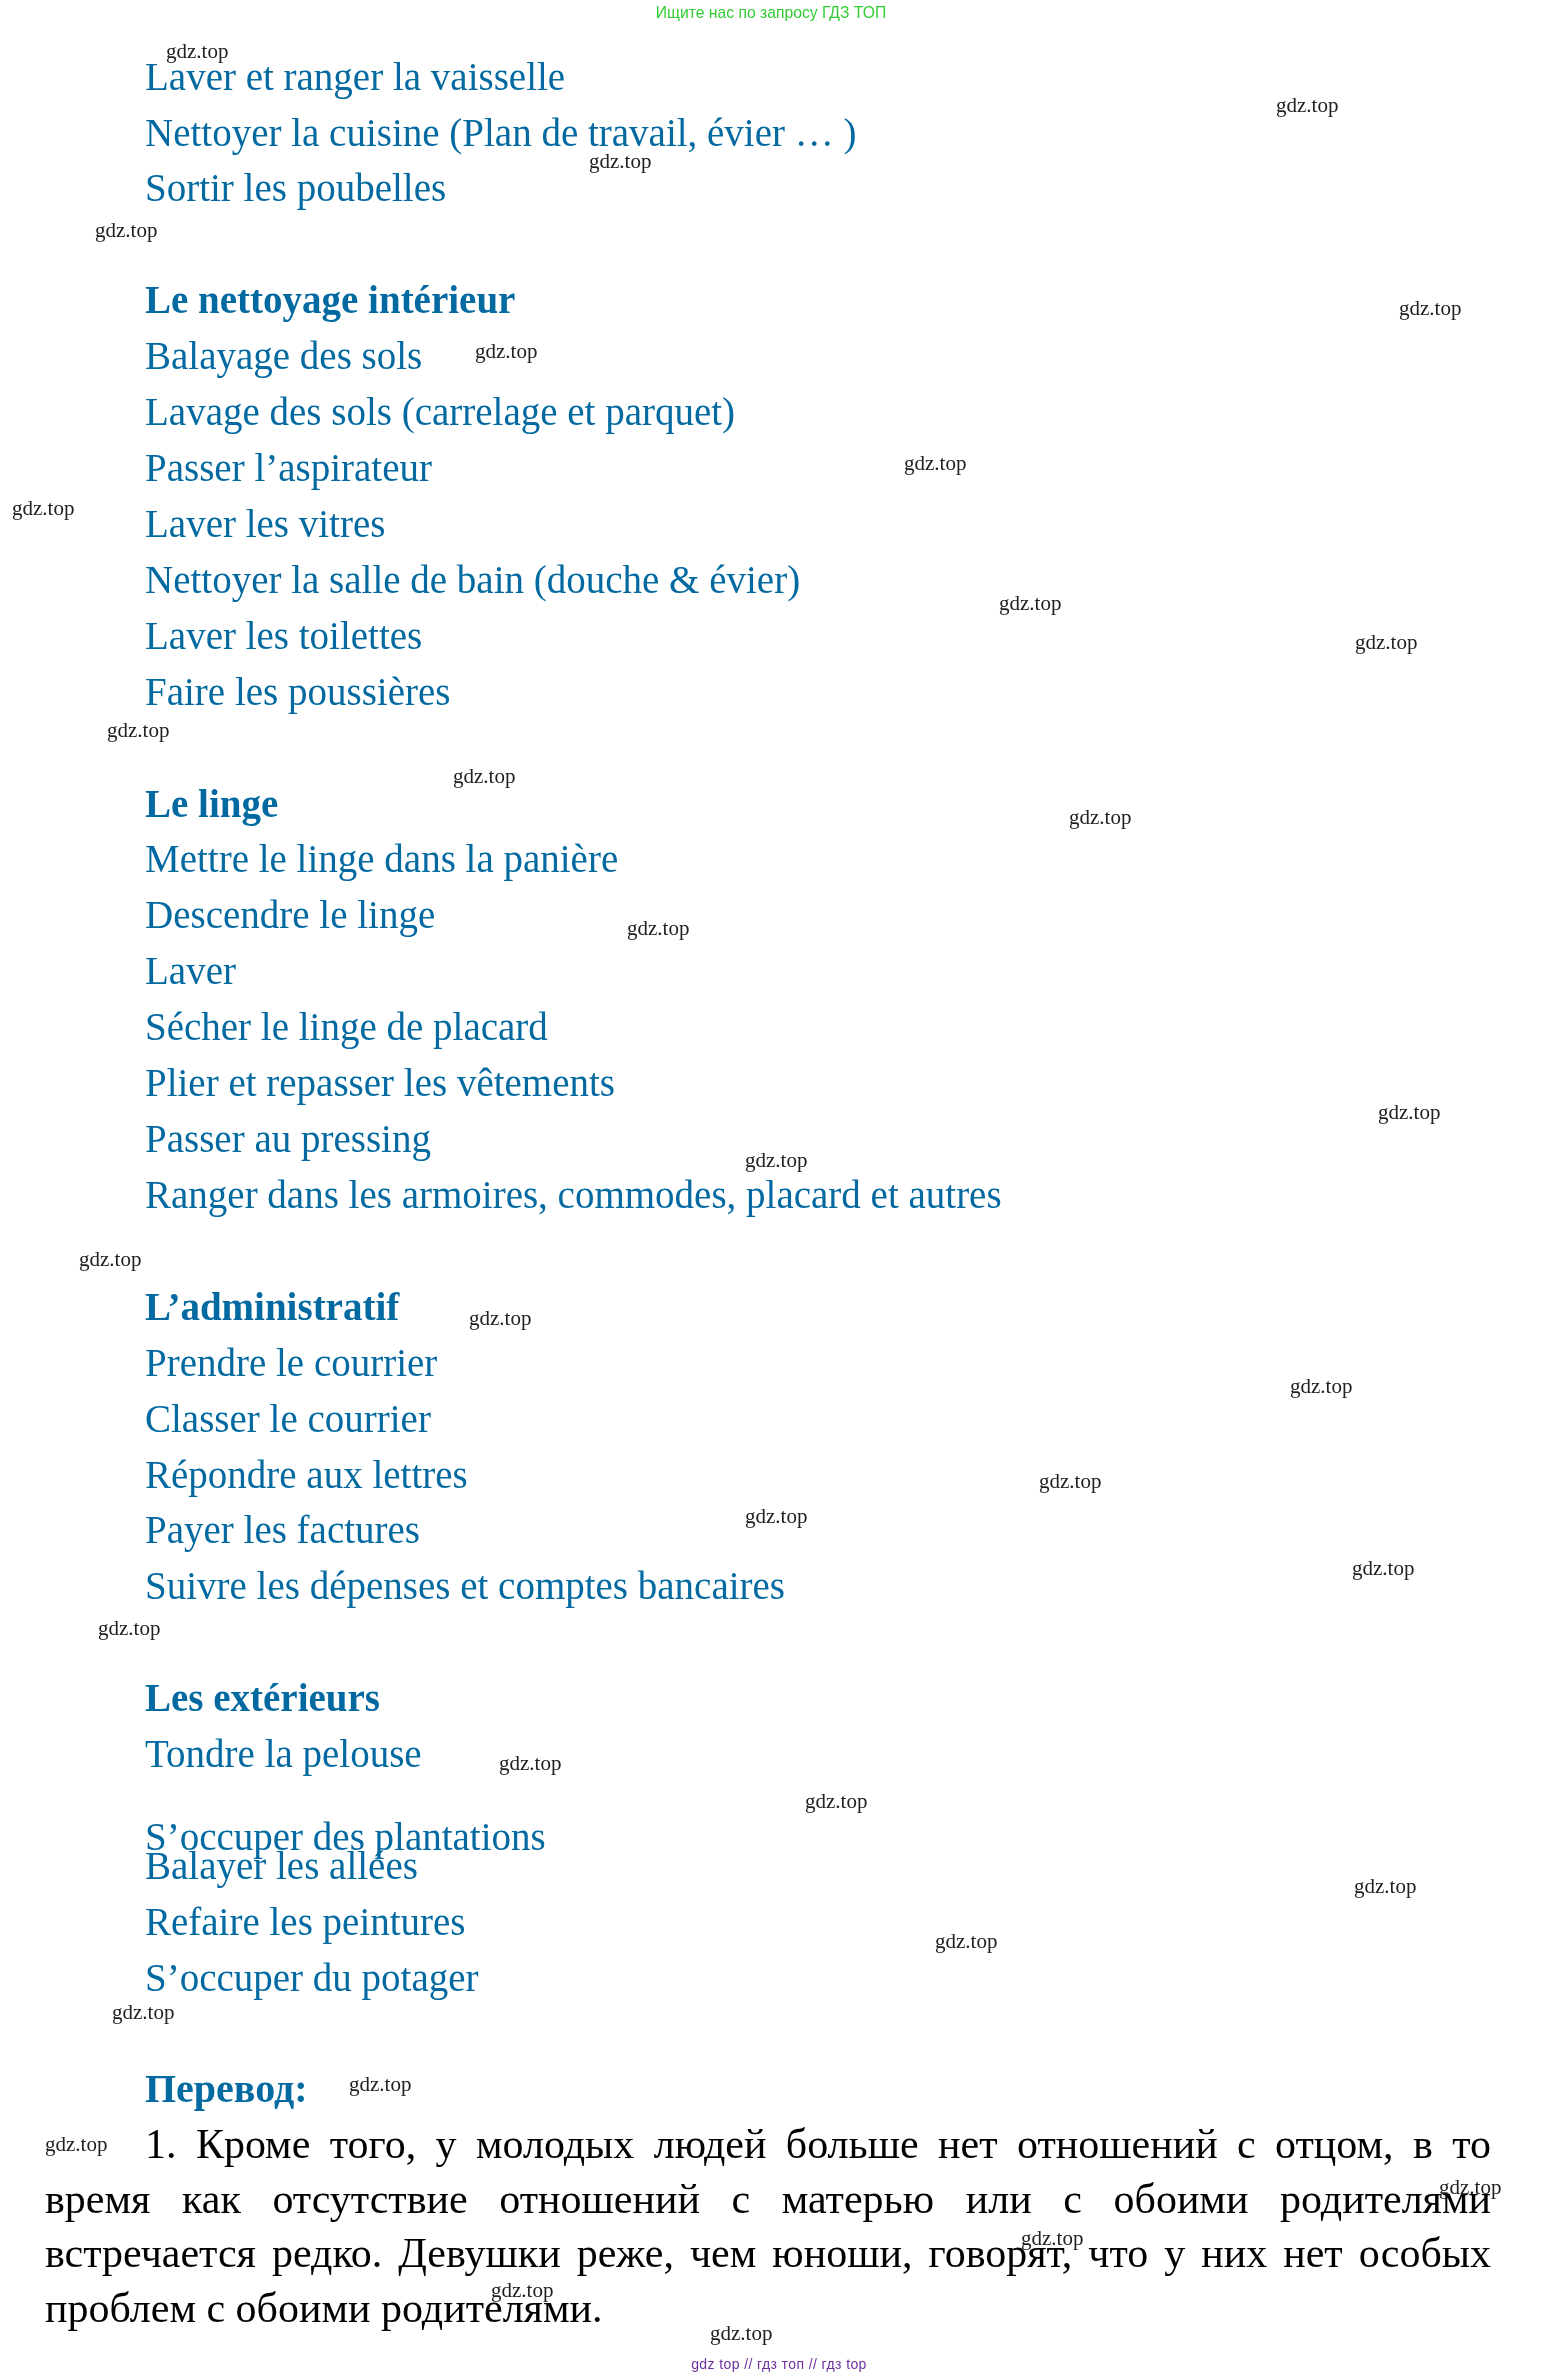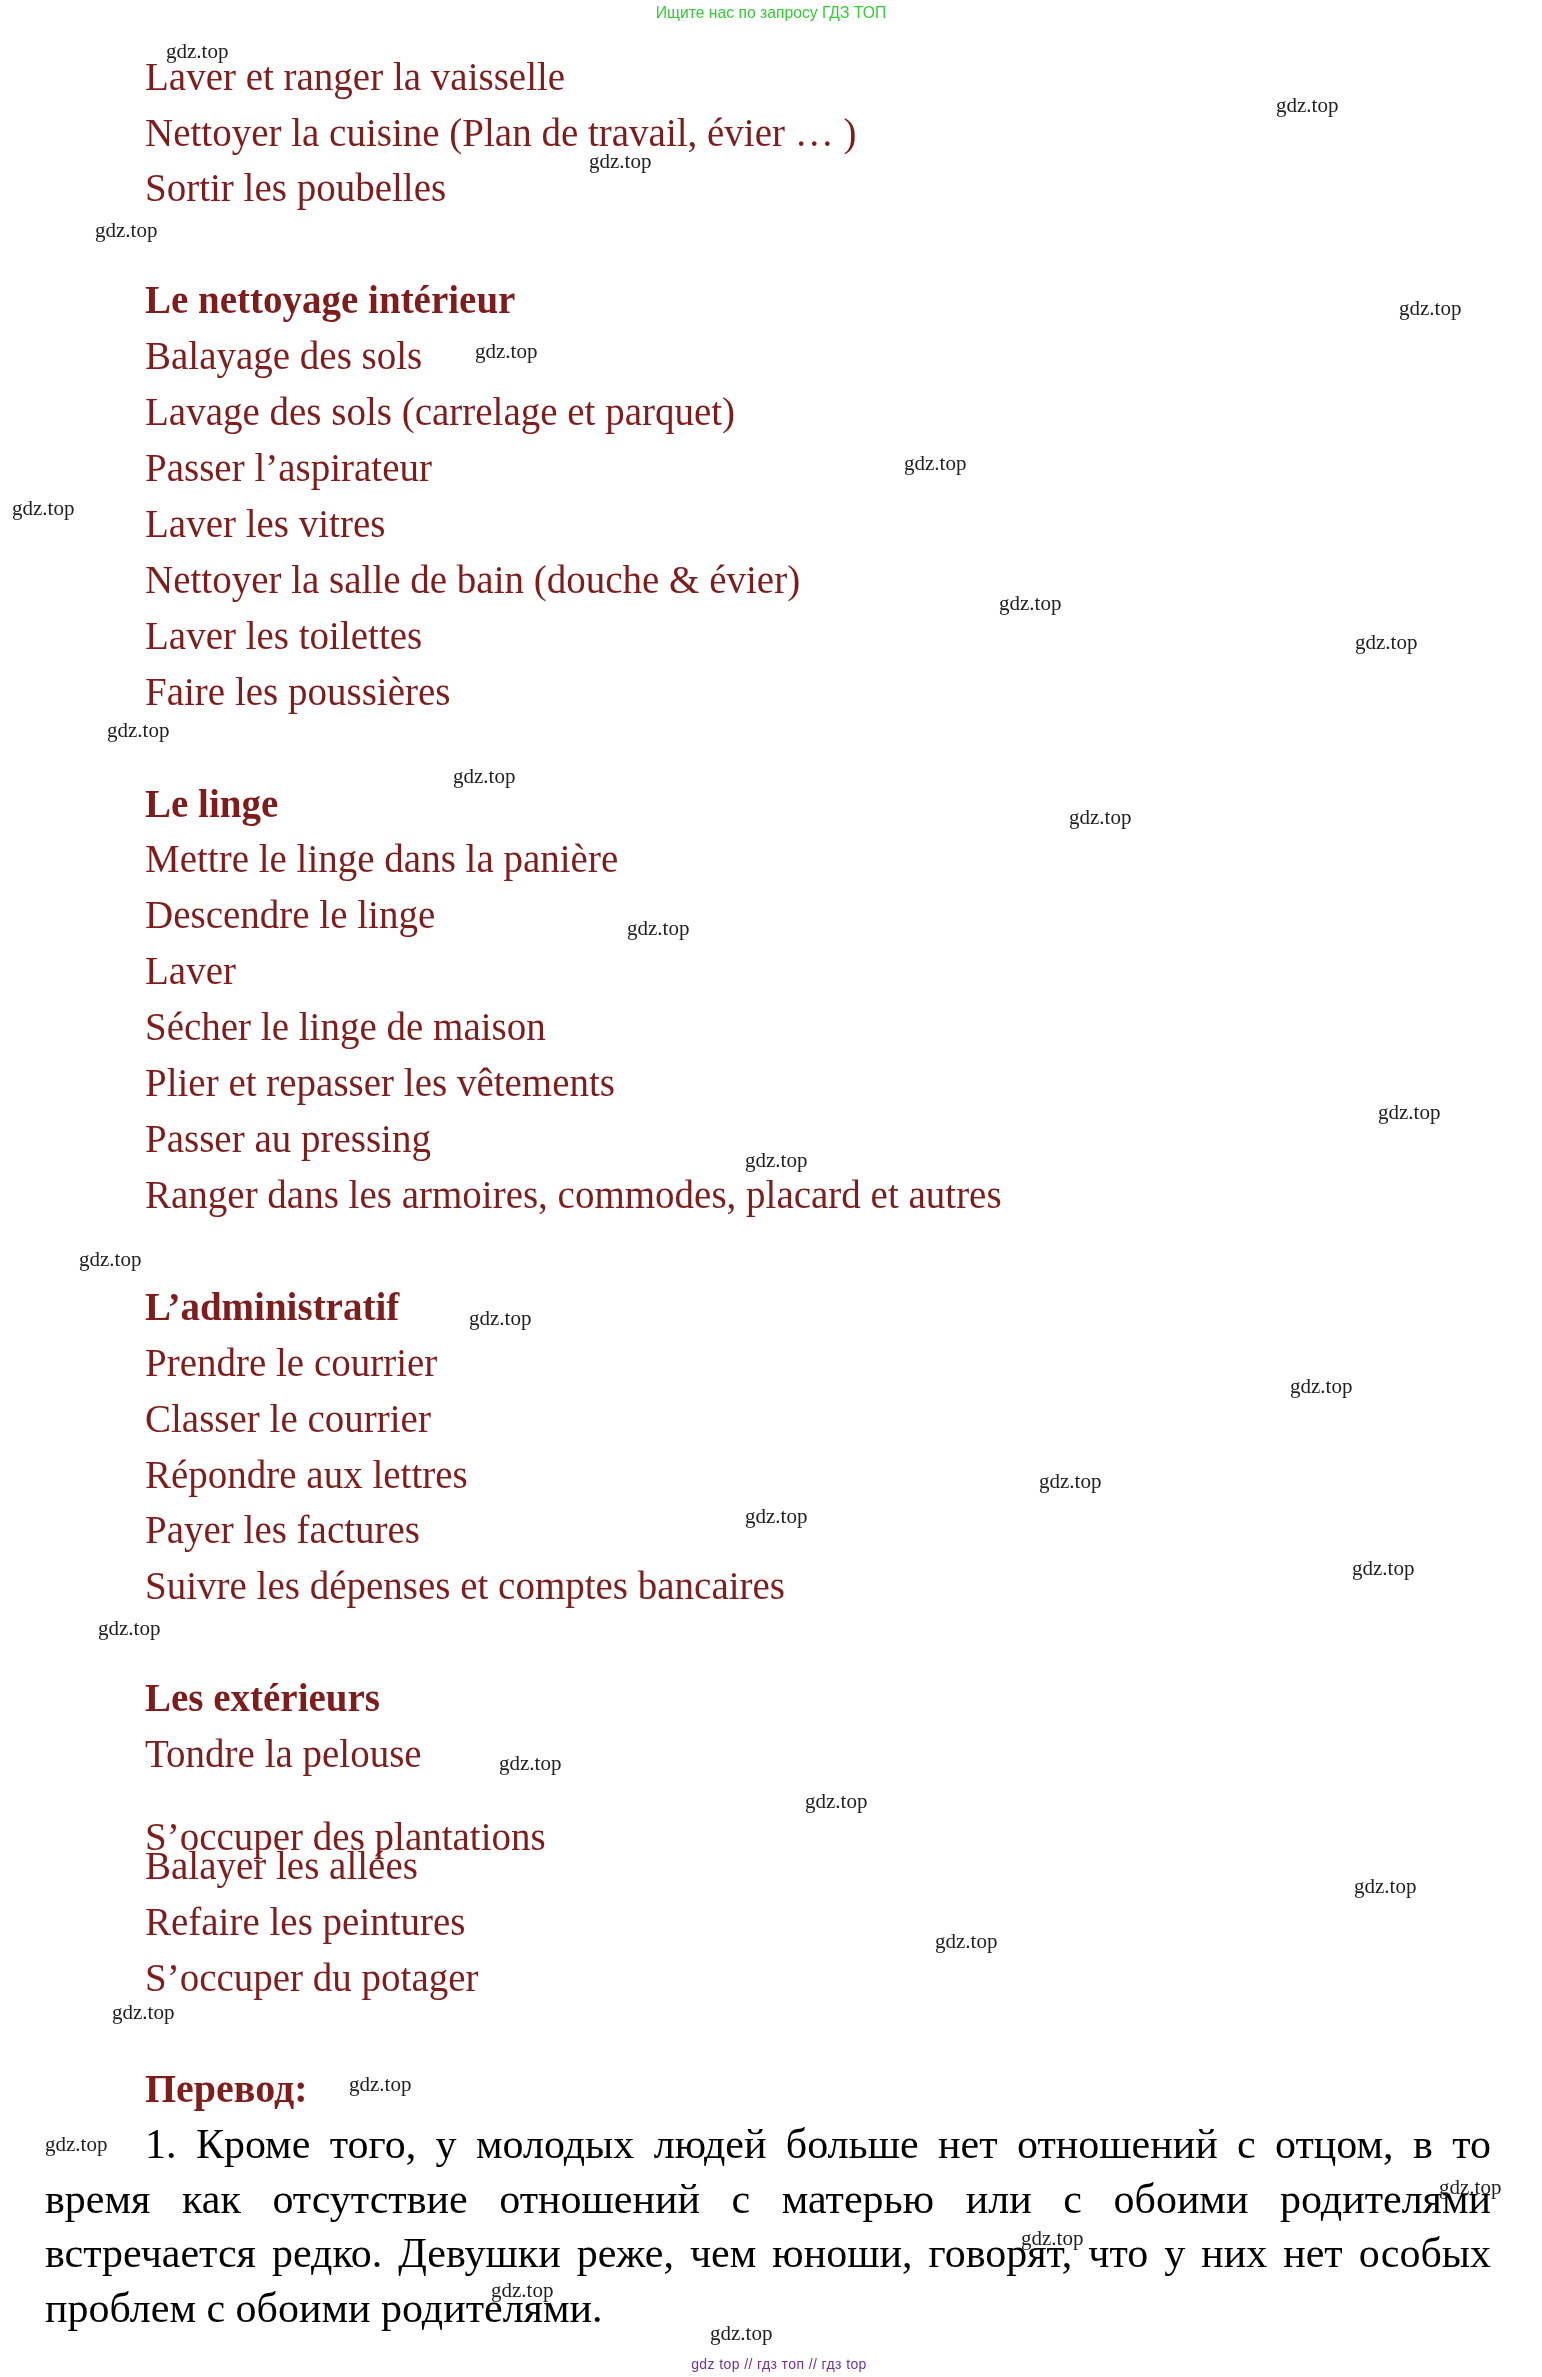--- a/index.html
+++ b/index.html
@@ -31,21 +31,21 @@
     position:absolute;
     font-family:Liberation Serif, serif;
     font-size:21px; line-height:1;
     color:var(--wm-color,#212121);
     white-space:nowrap;
   }
   .line {
     position:absolute; left:145px;
     font-family:"Liberation Serif", serif;
     font-size:39px; line-height:1;
-    color:#7f1d1d;
+    color:#0369a1;
     white-space:nowrap;
   }
   .line.header { font-weight:bold; }
   .para-line {
     position:absolute;
     font-family:"Liberation Serif", serif;
     font-size:42px; line-height:1;
     color:#000000;
   }
   .para-line.justify {
@@ -107,21 +107,21 @@
       <div class="line item" style="top: 392px;">Lavage des sols (carrelage et parquet)</div>
       <div class="line item" style="top: 448px;">Passer l’aspirateur</div>
       <div class="line item" style="top: 504px;">Laver les vitres</div>
       <div class="line item" style="top: 560px;">Nettoyer la salle de bain (douche &amp; évier)</div>
       <div class="line item" style="top: 616px;">Laver les toilettes</div>
       <div class="line item" style="top: 672px;">Faire les poussières</div>
       <div class="line header" style="top: 784px;">Le linge</div>
       <div class="line item" style="top: 839px;">Mettre le linge dans la panière</div>
       <div class="line item" style="top: 895px;">Descendre le linge</div>
       <div class="line item" style="top: 951px;">Laver</div>
-      <div class="line item" style="top: 1007px;">Sécher le linge de maison</div>
+      <div class="line item" style="top: 1007px;">Sécher le linge de placard</div>
       <div class="line item" style="top: 1063px;">Plier et repasser les vêtements</div>
       <div class="line item" style="top: 1119px;">Passer au pressing</div>
       <div class="line item" style="top: 1175px;">Ranger dans les armoires, commodes, placard et autres</div>
       <div class="line header" style="top: 1287px;">L’administratif</div>
       <div class="line item" style="top: 1343px;">Prendre le courrier</div>
       <div class="line item" style="top: 1399px;">Classer le courrier</div>
       <div class="line item" style="top: 1455px;">Répondre aux lettres</div>
       <div class="line item" style="top: 1510px;">Payer les factures</div>
       <div class="line item" style="top: 1566px;">Suivre les dépenses et comptes bancaires</div>
       <div class="line header" style="top: 1678px;">Les extérieurs</div>

